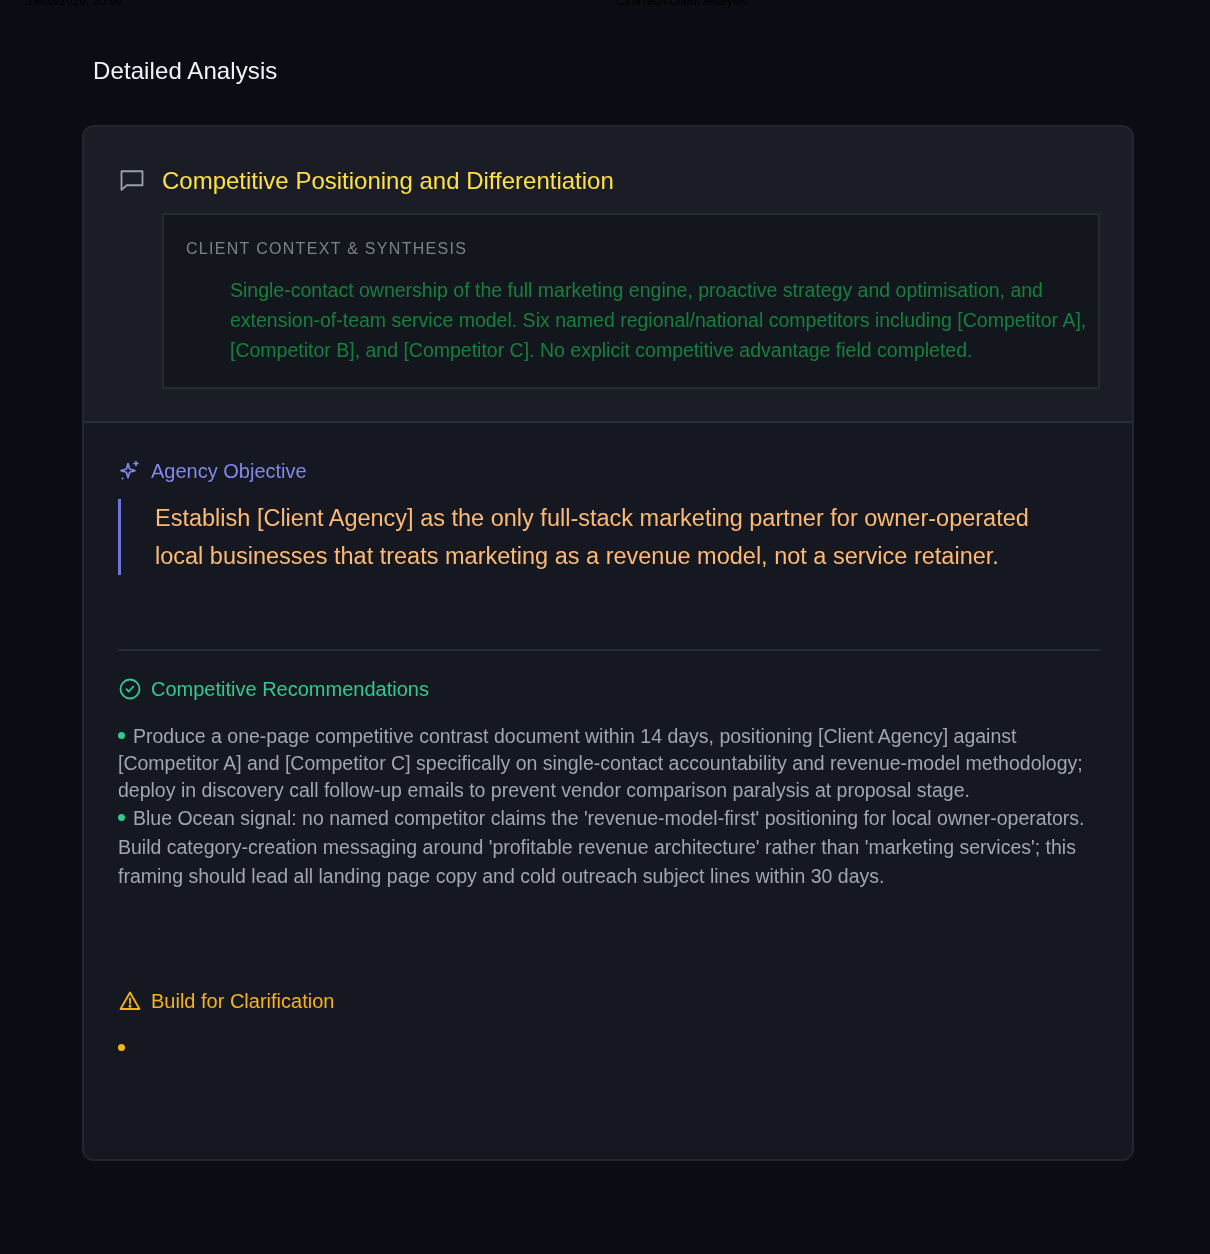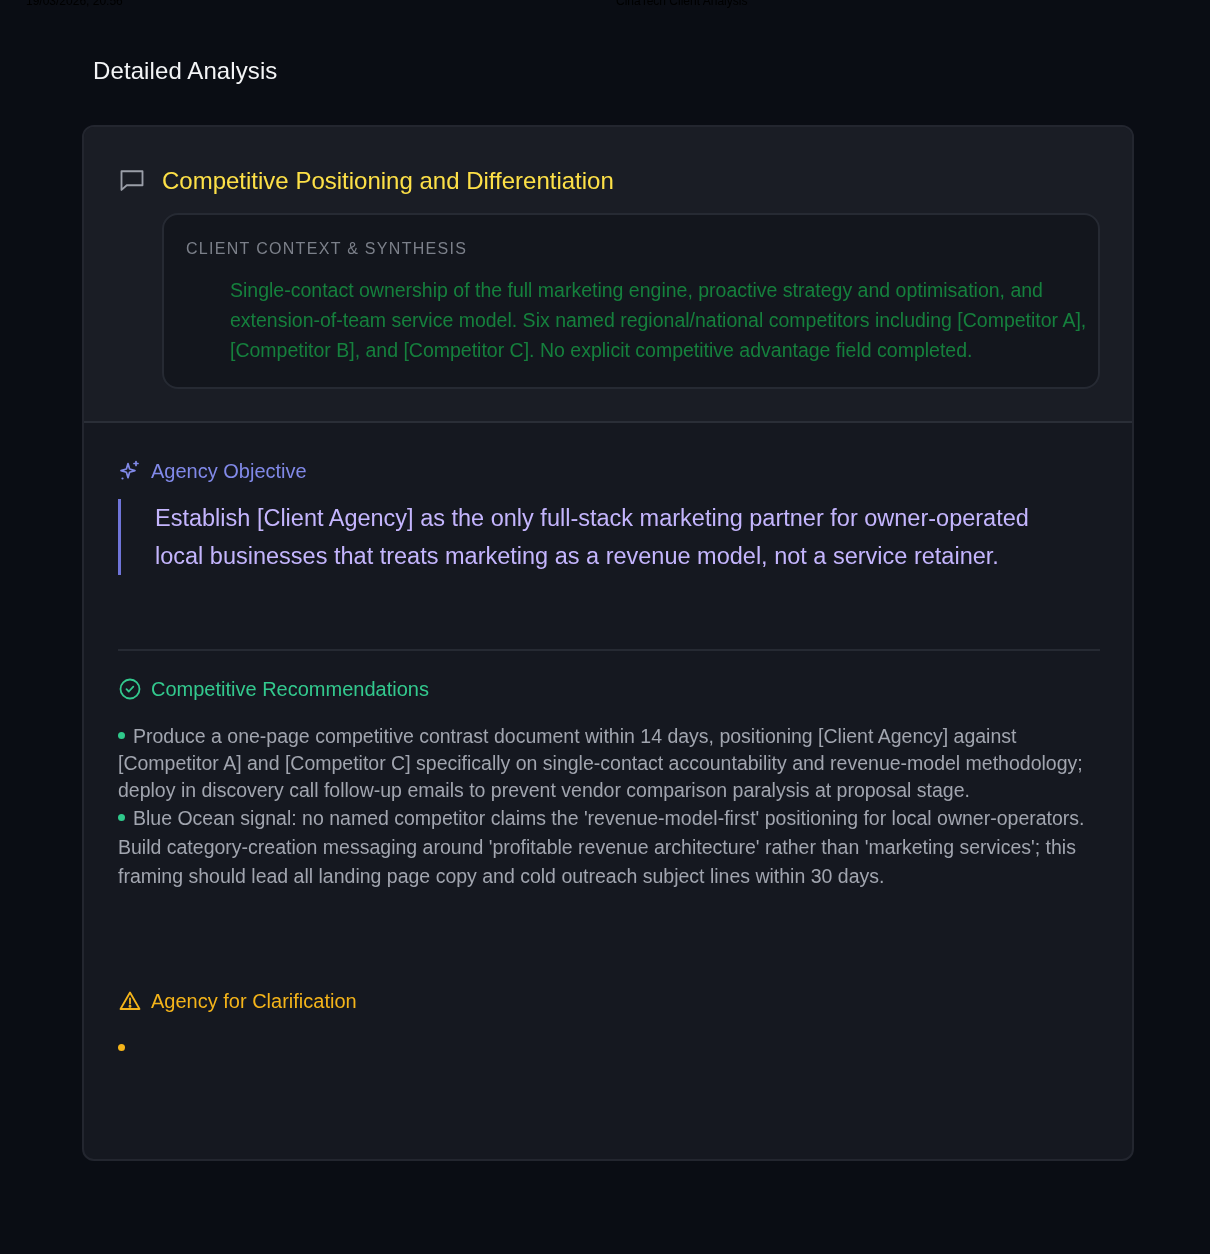--- a/index.html
+++ b/index.html
@@ -65,21 +65,21 @@
       font-weight: 400;
     }
     .context-box {
       position: absolute;
       left: 78px;
       top: 86px;
       width: 938px;
       height: 176px;
       background: #13161d;
       border: 2px solid #262a33;
-      border-radius: 16px;
+      border-radius: 1px;
     }
     .context-label {
       position: absolute;
       left: 22px;
       top: 25px;
       font-size: 16px;
       color: #7c808a;
       letter-spacing: 1.3px;
       text-transform: uppercase;
     }
@@ -116,21 +116,21 @@
     .objective-head { top: 36px; color: #8189e8; }
     .objective-quote {
       position: absolute;
       left: 34px;
       top: 76px;
       width: 950px;
       border-left: 3px solid #6f74d8;
       padding-left: 34px;
       font-size: 23.5px;
       line-height: 38px;
-      color: #c4b5fd;
+      color: #fdba74;
     }
     .divider {
       position: absolute;
       left: 34px;
       top: 226px;
       width: 982px;
       height: 2px;
       background: #262a33;
     }
 
@@ -226,21 +226,21 @@
         <span class="bullet-dot bullet-green"></span><span>Blue Ocean signal: no named competitor claims the 'revenue-model-first' positioning for local owner-operators. Build category-creation messaging around 'profitable revenue architecture' rather than 'marketing services'; this framing should lead all landing page copy and cold outreach subject lines within 30 days.</span>
       </div>
     </div>
 
     <div class="section-head clar-head">
       <svg class="icon" viewBox="0 0 24 24" fill="none" stroke="#f4b41a" stroke-width="1.8" stroke-linecap="round" stroke-linejoin="round">
         <path d="M12 3.5 L21.5 20 H2.5 Z"></path>
         <path d="M12 9.5 v5"></path>
         <circle cx="12" cy="17.3" r="0.6" fill="#f4b41a"></circle>
       </svg>
-      <span>Agency for Clarification</span>
+      <span>Build for Clarification</span>
     </div>
     <div class="clar-list">
       <div class="clar-item">
         <span class="bullet-dot bullet-amber"></span>
       </div>
     </div>
   </div>
 </div>
 
 </body></html>

